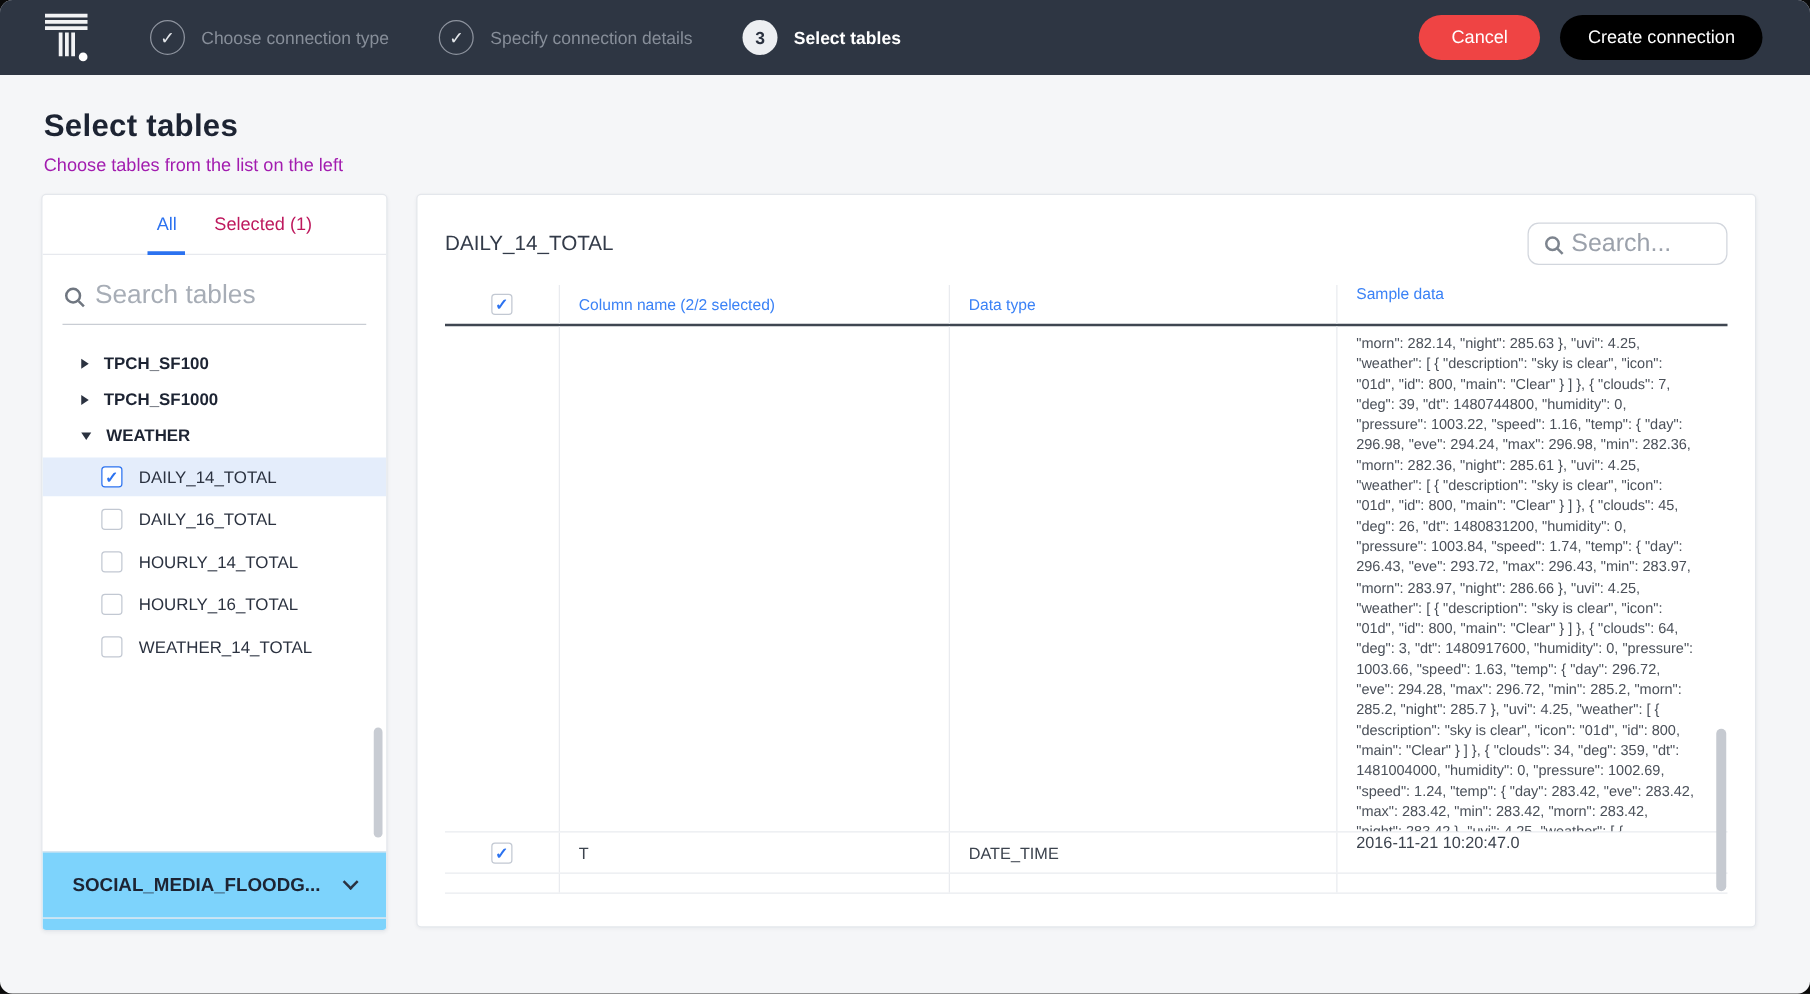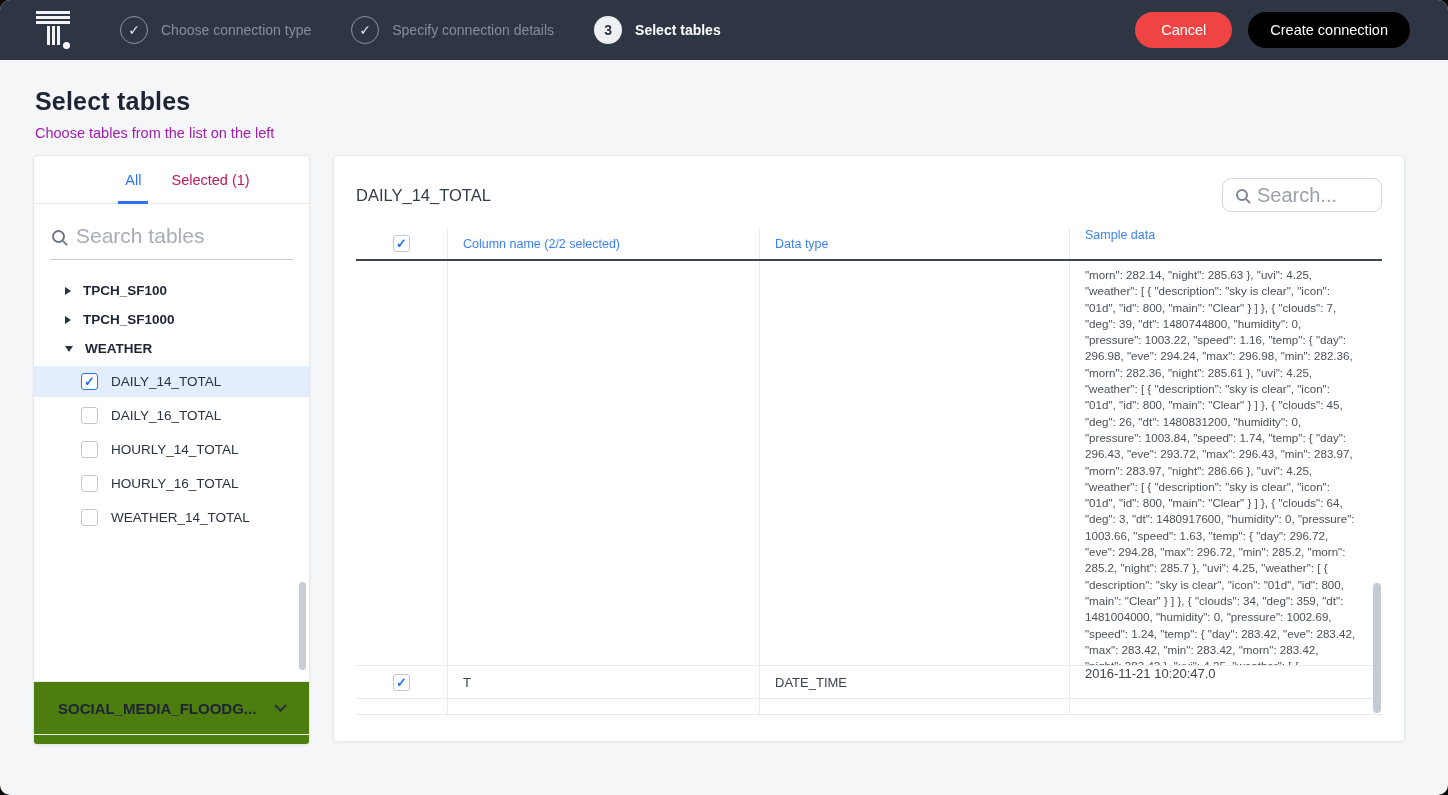--- a/index.html
+++ b/index.html
@@ -57,21 +57,21 @@
                 font-size:13.5px; color:#2b3240; margin:3px 0; cursor:pointer; }
   .tree-child.selected { background:#e4edfb; }
   .cb { width:17px; height:17px; background:#fff; border:1.5px solid #c2c8d2; border-radius:3px;
         display:flex; align-items:center; justify-content:center; font-size:13px; line-height:1;
         color:#2b72f0; font-weight:bold; flex:0 0 auto; }
   .cb.checked::after { content:"✓"; }
   .cb.blue { border-color:#2b72f0; }
   .sections { position:absolute; left:0; right:0; top:525px; }
   .section { height:53px; border-top:1px solid #e7e9ee; display:flex; align-items:center;
              justify-content:space-between; padding:0 24px; font-size:15px; font-weight:bold;
-             color:#1d2433; cursor:pointer; background:#4d7c0f; }
+             color:#1d2433; cursor:pointer; background:#7dd3fc; }
   .chev-down { width:9px; height:9px; border-right:2px solid #2b3240; border-bottom:2px solid #2b3240;
                transform:rotate(45deg) translate(-2px,-2px); flex:0 0 auto; }
   .side-scroll { position:absolute; right:3px; top:426px; width:7px; height:88px;
                  background:#c8ccd3; border-radius:4px; }
 
   
   .main-head { display:flex; align-items:center; justify-content:space-between; padding:22px 22px 16px; }
   .main-title { font-size:16.5px; color:#333b49; }
   .search-box { width:160px; height:34px; border:1px solid #d2d6dd; border-radius:9px;
                 display:flex; align-items:center; gap:9px; padding:0 13px; }

